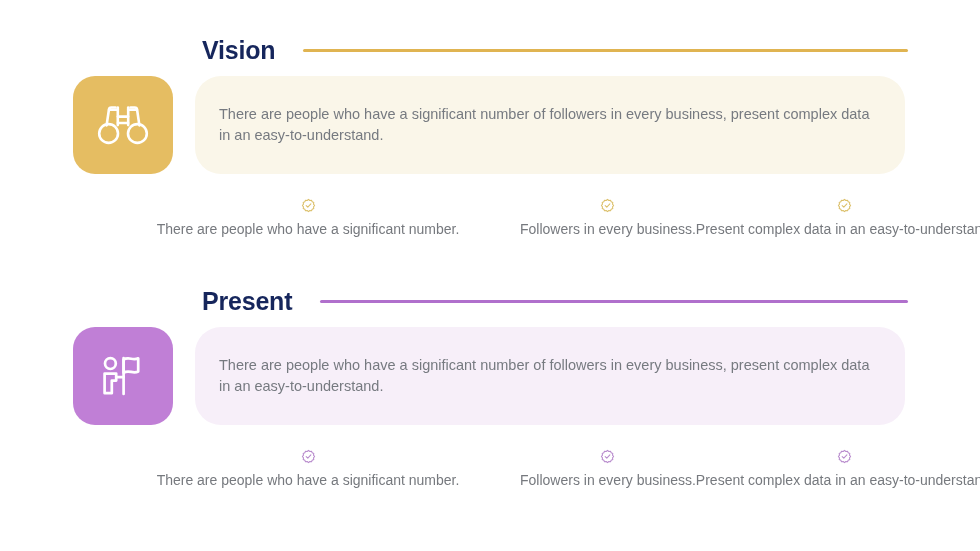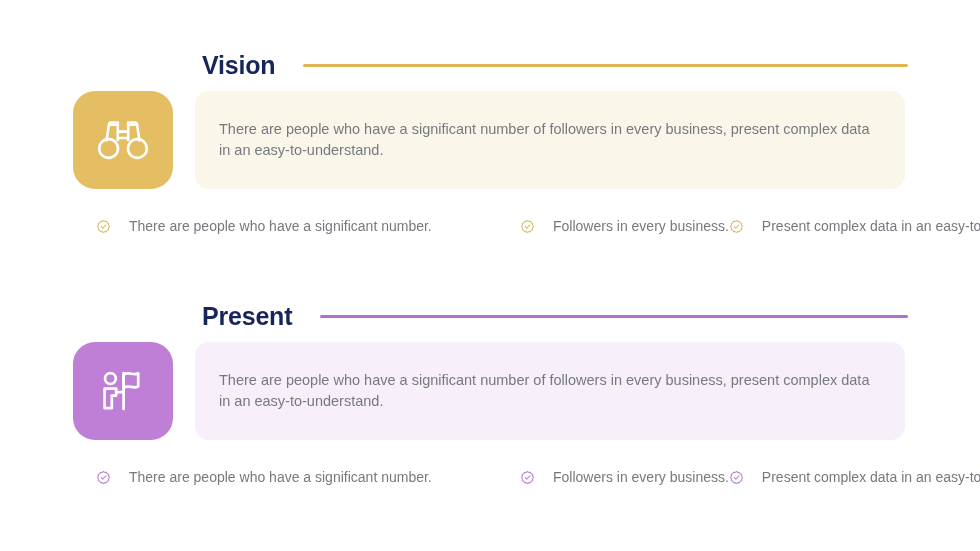--- a/index.html
+++ b/index.html
@@ -11,21 +11,21 @@
     overflow: hidden;
   }
   .slide {
     position: relative;
     width: 980px;
     height: 551px;
     background: #ffffff;
   }
 
   
-  .section { position: absolute; left: 0; width: 980px; margin-top: 15px; }
+  .section { position: absolute; left: 0; width: 980px; }
   #section-vision  { top: 30px; }
   #section-mission { top: 281px; }
 
   
   .sec-header {
     position: relative;
     height: 40px;
     display: flex;
     align-items: center;
     padding-left: 202px;
@@ -68,21 +68,21 @@
   #tile-vision  { background: #e5bd62; }
   #tile-mission { background: #c07fd6; }
   .icon-tile svg { display: block; }
 
   .text-card {
     position: absolute;
     left: 195px;
     top: 0;
     width: 710px;
     height: 98px;
-    border-radius: 14px;
+    border-radius: 26px;
     display: flex;
     align-items: center;
     padding: 0 24px 0 24px;
   }
   #card-vision  { background: #faf6e9; }
   #card-mission { background: #f7eff9; }
   .card-text {
     font-size: 14.5px;
     line-height: 21px;
     color: #767a80;
@@ -97,21 +97,22 @@
     padding-right: 70px;
     display: grid;
     grid-template-columns: 424px 1fr;
     grid-auto-rows: 26px;
     grid-auto-flow: column;
     column-gap: 0;
   }
   .check-item {
     display: flex;
     align-items: center;
-    gap: 18px;
+    gap: 9px;
+    flex-direction: column;
   }
   .check-item svg { display: block; flex: 0 0 auto; }
   .check-label {
     font-size: 14px;
     color: #76797e;
     line-height: 1;
     white-space: nowrap;
   }
 </style>
 </head>

